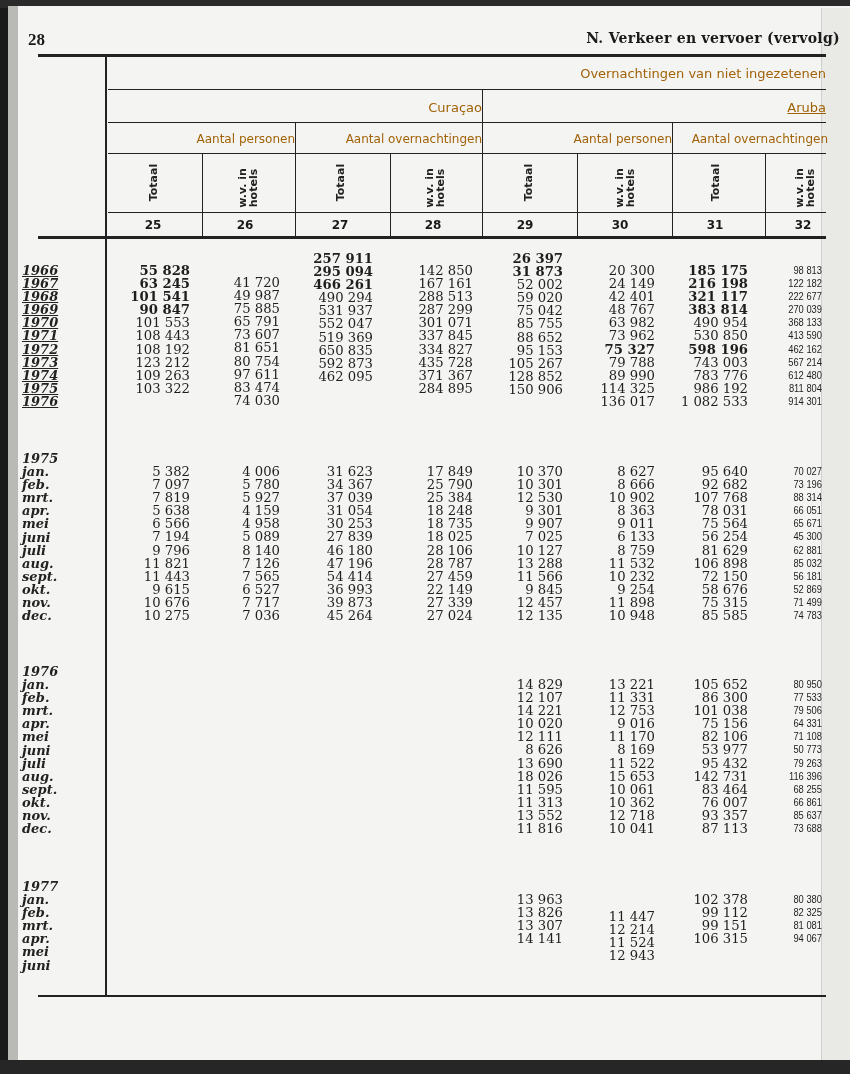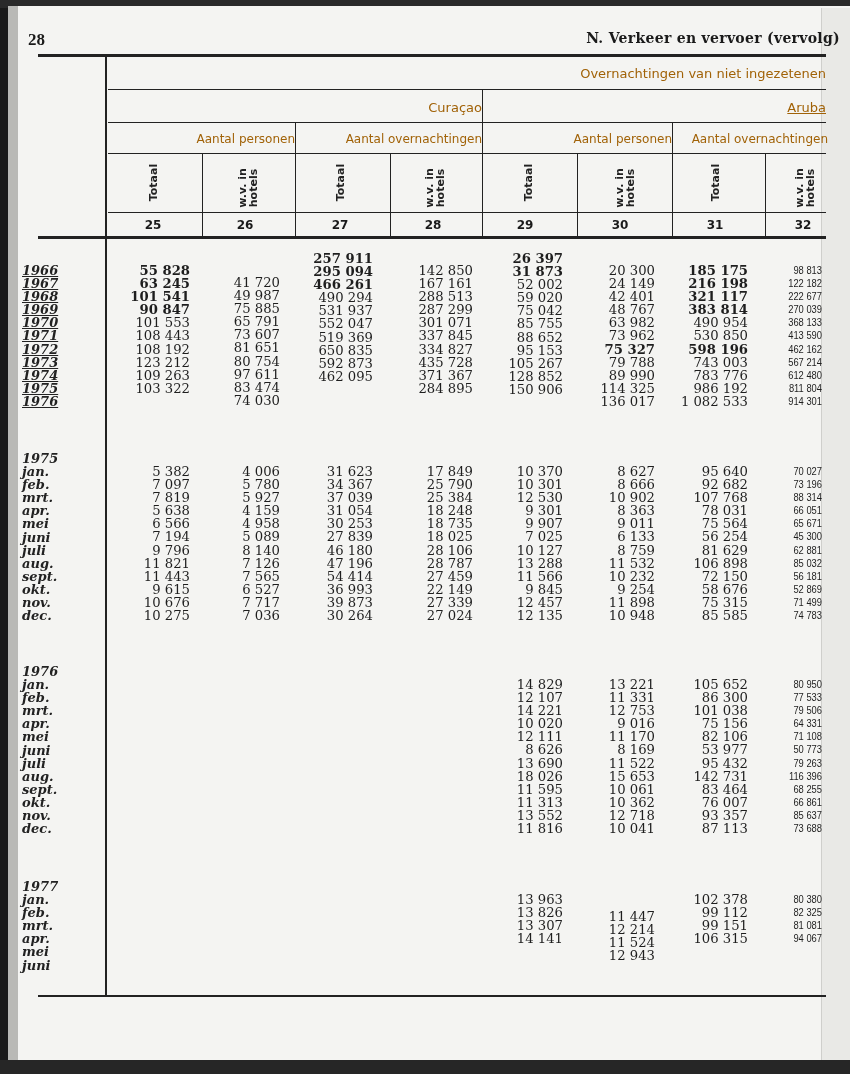--- a/index.html
+++ b/index.html
@@ -252,21 +252,21 @@
     <span class="cell">34 367</span>
     <span class="cell">37 039</span>
     <span class="cell">31 054</span>
     <span class="cell">30 253</span>
     <span class="cell">27 839</span>
     <span class="cell">46 180</span>
     <span class="cell">47 196</span>
     <span class="cell">54 414</span>
     <span class="cell">36 993</span>
     <span class="cell">39 873</span>
-    <span class="cell">30 264</span>
+    <span class="cell">45 264</span>
 </div>
 <div class="col" style="top:465px; left:400px; width:73px;">
   <span class="cell">17 849</span>
     <span class="cell">25 790</span>
     <span class="cell">25 384</span>
     <span class="cell">18 248</span>
     <span class="cell">18 735</span>
     <span class="cell">18 025</span>
     <span class="cell">28 106</span>
     <span class="cell">28 787</span>

